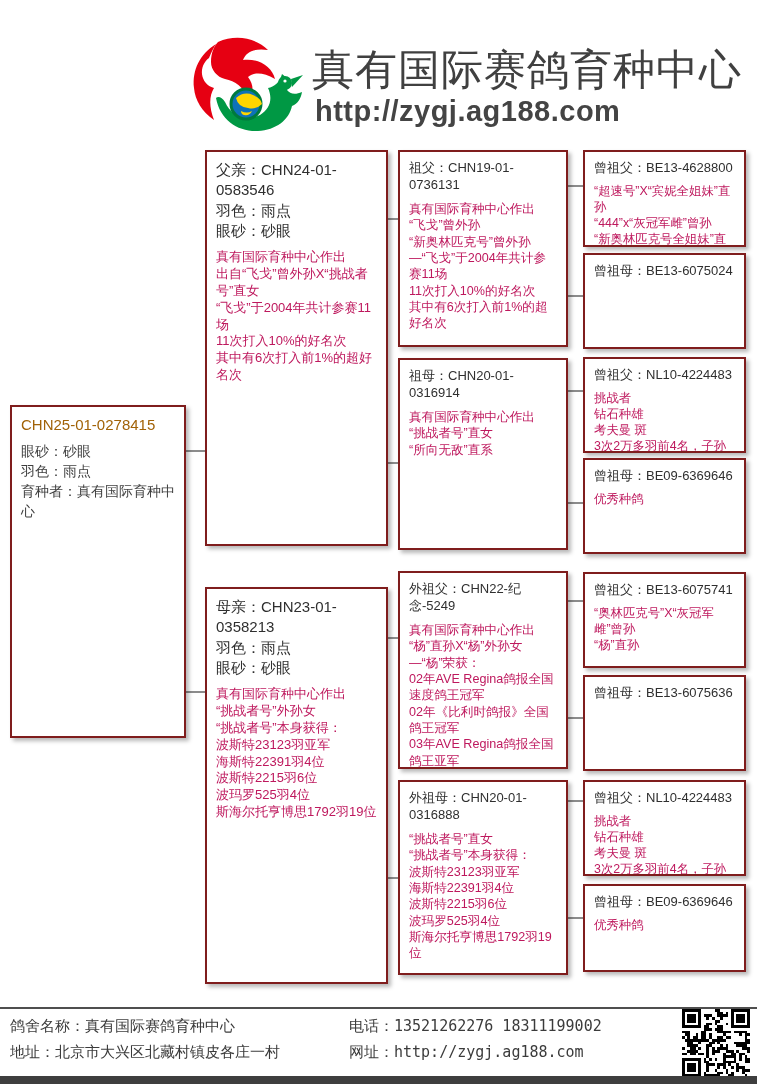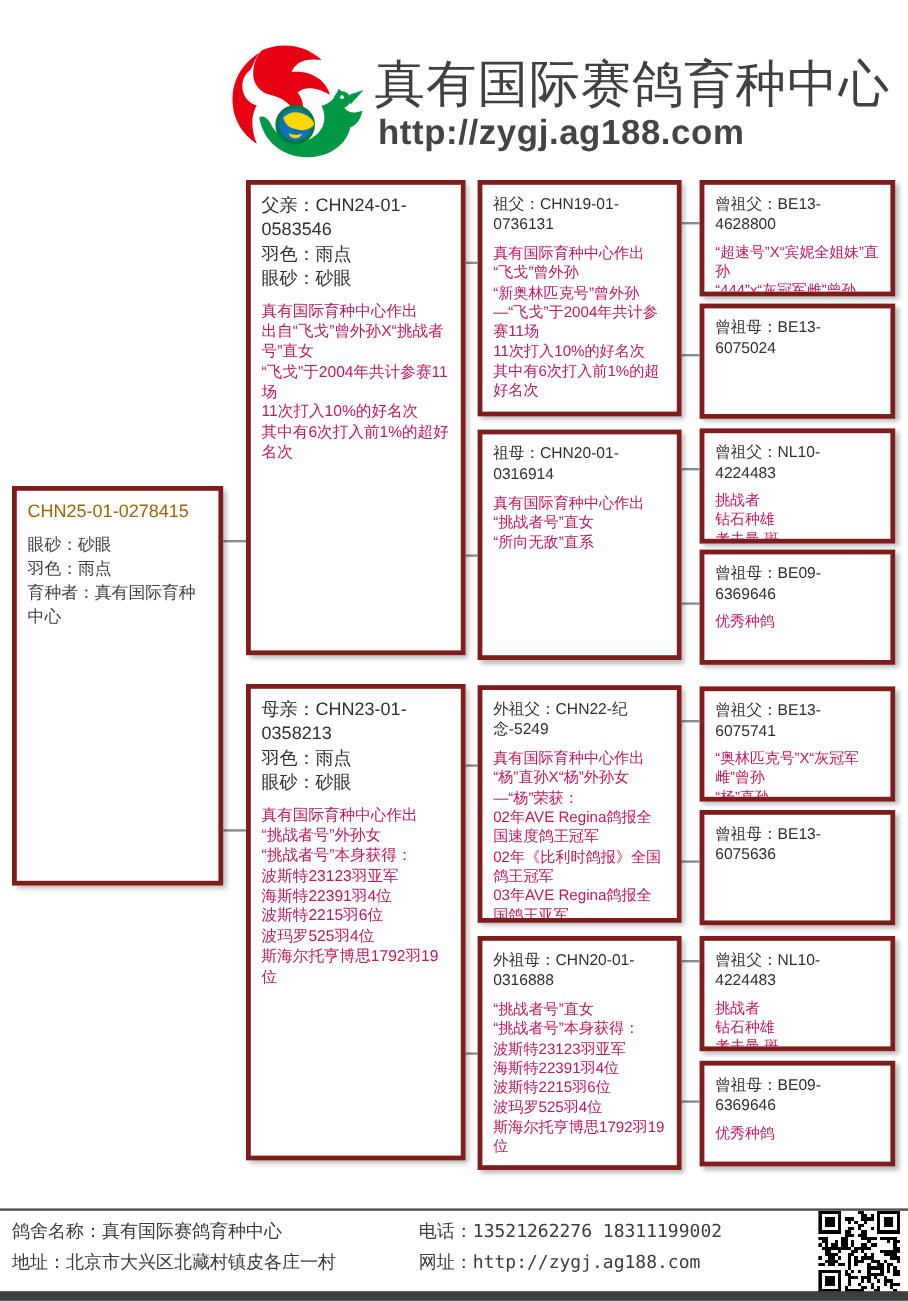--- a/index.html
+++ b/index.html
@@ -5,21 +5,21 @@
   html,body{margin:0;padding:0;background:#fff;}
   body{width:757px;height:1084px;position:relative;overflow:hidden;
        font-family:"Liberation Sans","DejaVu Sans",sans-serif;color:#3d3d3d;}
   .abs{position:absolute;}
   
   .brand-title{position:absolute;left:312px;top:42px;font-size:42px;color:#404040;
                letter-spacing:1px;white-space:nowrap;}
   .brand-url{position:absolute;left:315px;top:95px;font-size:29px;font-weight:bold;
              color:#444;letter-spacing:.5px;white-space:nowrap;}
   
-  .box{position:absolute;background:#fff;border:4px solid #7f1d1d;
+  .box{position:absolute;background:#fff;border:2px solid #7f1d1d;
        box-shadow:3px 3px 4px rgba(0,0,0,.28);box-sizing:border-box;
        padding:8px 9px;overflow:hidden;}
   .bt{font-size:15px;color:#2f2f2f;line-height:1.3;white-space:pre-line;}
   .attrs{margin-top:2px;}
   .bb{font-size:13px;color:#be185d;line-height:1.3;margin-top:9px;white-space:pre-line;}
   .ring{font-size:15px;color:#a16207;line-height:1.3;}
   .sbody{font-size:14px;color:#3f3f3f;line-height:1.45;margin-top:6px;white-space:pre-line;}
   .c3 .bt{font-size:13px;}
   .c3 .bb{font-size:12.6px;margin-top:7px;}
   .c4 .bt{font-size:13px;}
@@ -80,21 +80,21 @@
 <div class="box" style="left:205px;top:150px;width:183px;height:396px">
   <div class="bt">父亲：CHN24-01-0583546</div>
   <div class="bt attrs">羽色：雨点
 眼砂：砂眼</div>
   <div class="bb">真有国际育种中心作出
 出自“飞戈”曾外孙X“挑战者号”直女
 “飞戈”于2004年共计参赛11场
 11次打入10%的好名次
 其中有6次打入前1%的超好名次</div>
 </div>
-<div class="box" style="left:205px;top:570px;width:183px;height:397px">
+<div class="box" style="left:205px;top:587px;width:183px;height:397px">
   <div class="bt">母亲：CHN23-01-0358213</div>
   <div class="bt attrs">羽色：雨点
 眼砂：砂眼</div>
   <div class="bb">真有国际育种中心作出
 “挑战者号”外孙女
 “挑战者号”本身获得：
 波斯特23123羽亚军
 海斯特22391羽4位
 波斯特2215羽6位
 波玛罗525羽4位

